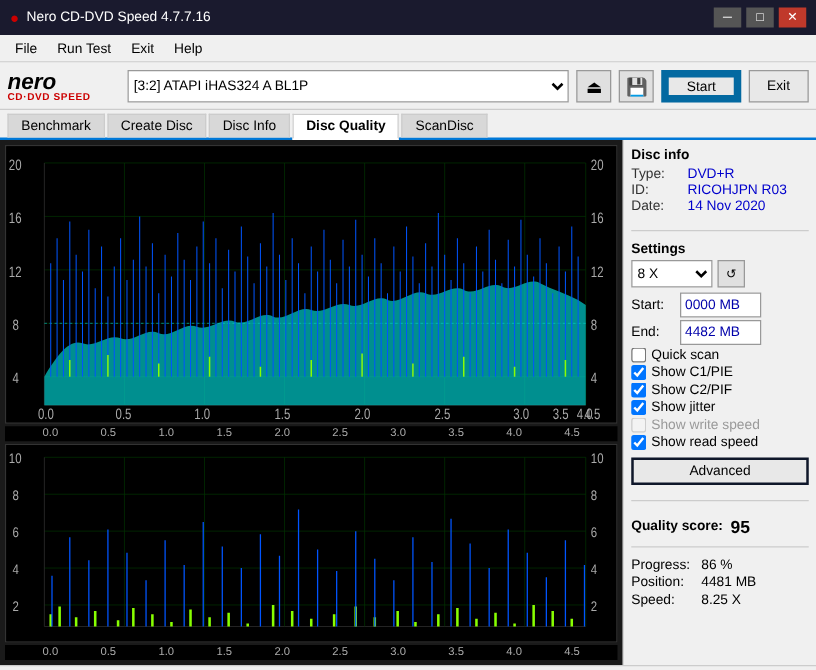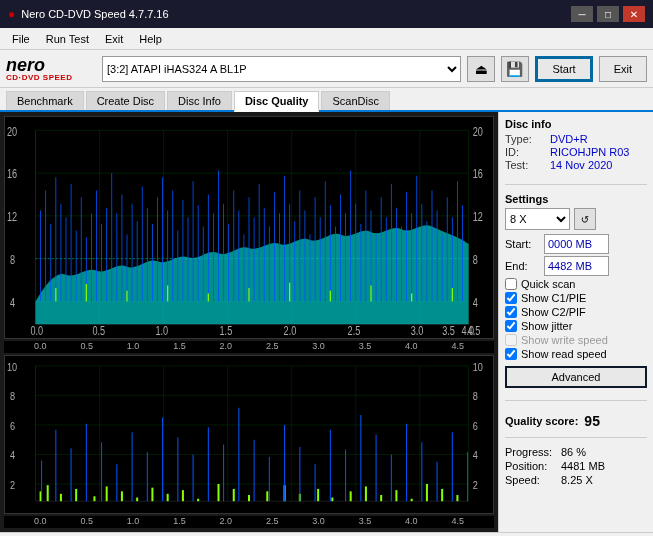--- a/index.html
+++ b/index.html
@@ -16,21 +16,21 @@
     .menu-bar { background: #f0f0f0; height: 22px; display: flex; align-items: center; padding: 0 4px; border-bottom: 1px solid #ccc; }
     .menu-item { padding: 2px 8px; font-size: 11px; cursor: pointer; color: #000; }
     
     
     .toolbar { background: #f0f0f0; height: 38px; display: flex; align-items: center; padding: 3px 6px; gap: 6px; border-bottom: 1px solid #ccc; }
     .nero-logo { font-size: 13px; font-weight: bold; color: #cc0000; width: 90px; display: flex; flex-direction: column; line-height: 1; }
     .nero-logo .nero-text { font-size: 16px; color: #000; font-weight: 900; }
     .nero-logo .cd-dvd { font-size: 8px; color: #cc0000; letter-spacing: 1px; }
     .drive-select { flex: 1; height: 26px; font-size: 11px; border: 1px solid #999; background: white; }
     .toolbar-icon-btn { width: 28px; height: 26px; background: #e0e0e0; border: 1px solid #999; display: flex; align-items: center; justify-content: center; cursor: pointer; font-size: 14px; }
-    .start-btn { background: #e8e8e8; border: 3px solid #0369a1; padding: 2px 14px; height: 26px; cursor: pointer; font-size: 11px; }
+    .start-btn { background: #e8e8e8; border: 6px solid #0369a1; padding: 2px 14px; height: 26px; cursor: pointer; font-size: 11px; }
     .exit-btn { background: #e8e8e8; border: 1px solid #999; padding: 2px 14px; height: 26px; cursor: pointer; font-size: 11px; }
     
     
     .tabs { background: #f0f0f0; height: 24px; display: flex; align-items: flex-end; padding: 0 6px; border-bottom: 2px solid #0078d7; }
     .tab { padding: 3px 10px; font-size: 11px; cursor: pointer; border: 1px solid #ccc; border-bottom: none; background: #d8d8d8; margin-right: 2px; }
     .tab.active { background: white; border-bottom: 2px solid white; margin-bottom: -2px; color: #000; font-weight: bold; text-align: right; }
     
     
     .main-content { display: flex; background: white; height: 420px; }
     
@@ -413,21 +413,21 @@
       <div class="sidebar-title">Disc info</div>
       <div class="info-row">
         <span class="info-label">Type:</span>
         <span class="info-value">DVD+R</span>
       </div>
       <div class="info-row">
         <span class="info-label">ID:</span>
         <span class="info-value">RICOHJPN R03</span>
       </div>
       <div class="info-row">
-        <span class="info-label">Test:</span>
+        <span class="info-label">Date:</span>
         <span class="info-value" style="color:#0000cc;">14 Nov 2020</span>
       </div>
     </div>
 
     <div class="divider"></div>
 
     <div class="sidebar-section">
       <div class="sidebar-title">Settings</div>
       <div class="settings-row">
         <select class="speed-select">

